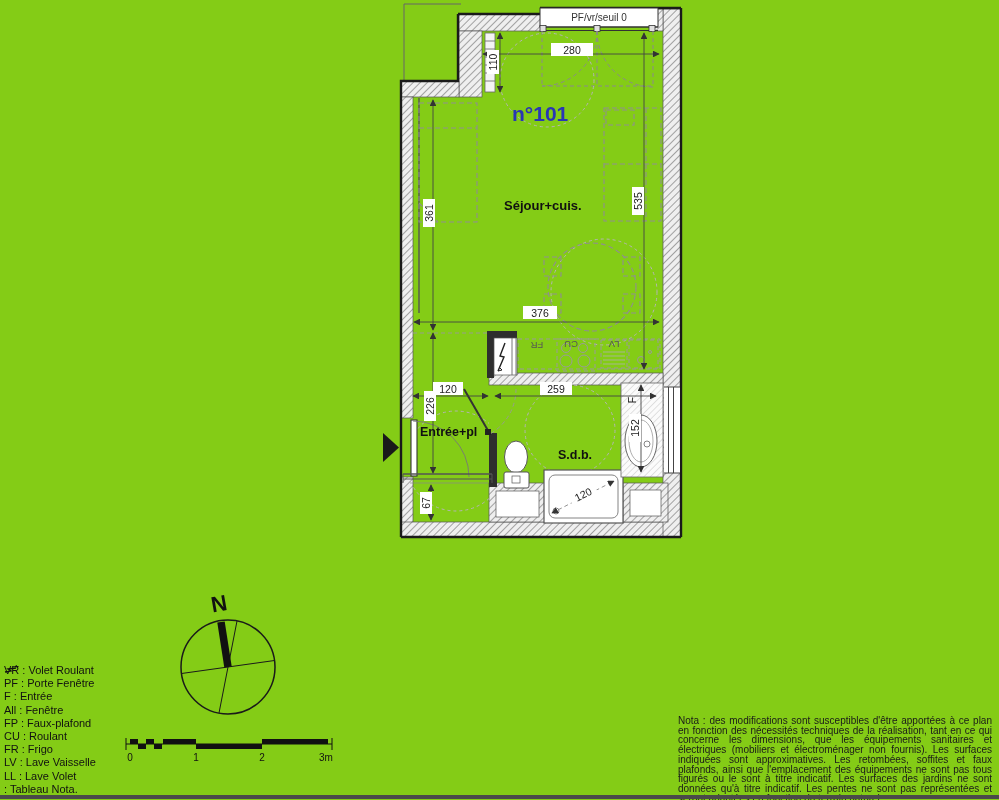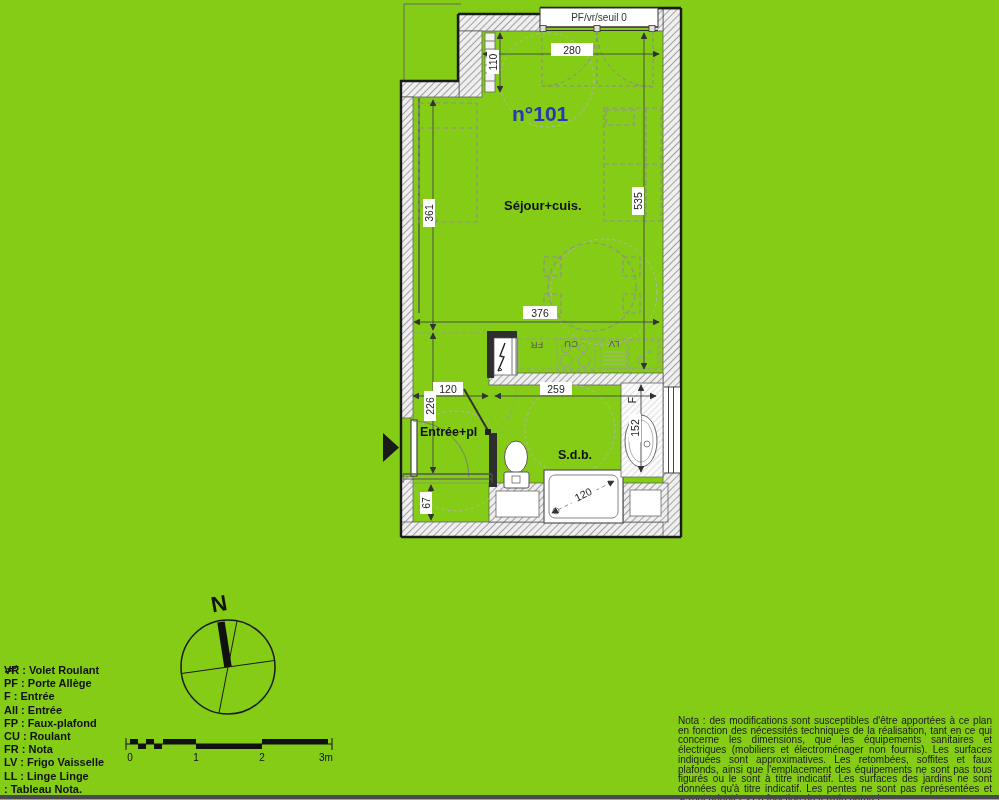--- a/index.html
+++ b/index.html
@@ -8,21 +8,21 @@
   svg{position:absolute;left:0;top:0;}
   svg text{font-family:"Liberation Sans",sans-serif;fill:#222;}
   .dim{font-size:10.5px;fill:#222;}
   .roomlabel{font-size:13px;font-weight:bold;fill:#111;}
   .smalllabel{font-size:12.5px;font-weight:bold;fill:#111;}
   .unitnum{font-size:21px;font-weight:bold;fill:#2936b5;}
   .toplabel{font-size:10px;fill:#333;}
   .applabel{font-size:9.5px;fill:#555;}
   .scalelabel{font-size:10px;fill:#111;}
   .north{font-size:22px;font-weight:bold;fill:#111;}
-  #legend{position:absolute;left:4px;top:664px;width:200px;font-size:11px;font-weight:bold;
+  #legend{position:absolute;left:4px;top:664px;width:200px;font-size:11px;font-weight:normal;
           color:#111;line-height:13.2px;}
   #legend .row{white-space:nowrap;}
   #legend .elec-icon{display:inline-block;vertical-align:middle;margin-right:2px;}
   #nota{position:absolute;left:678px;top:716px;width:314px;font-size:10px;line-height:9.7px;
         color:#1a1a1a;text-align:justify;}
   #bottombar{position:absolute;left:0;top:795px;width:999px;height:4px;background:#4a4a4a;}
 </style>
 </head>
 <body>
 
@@ -291,28 +291,28 @@
     </g>
     <text class="scalelabel" x="130" y="761" text-anchor="middle">0</text>
     <text class="scalelabel" x="196" y="761" text-anchor="middle">1</text>
     <text class="scalelabel" x="262" y="761" text-anchor="middle">2</text>
     <text class="scalelabel" x="326" y="761" text-anchor="middle">3m</text>
   </g>
 </svg>
 
 <div id="legend">
   <div class="row">VR : Volet Roulant</div>
-  <div class="row">PF : Porte Allège</div>
+  <div class="row">PF : Porte Fenêtre</div>
   <div class="row">F : Entrée</div>
-  <div class="row">All : Entrée</div>
+  <div class="row">All : Fenêtre</div>
   <div class="row">FP : Faux-plafond</div>
   <div class="row">CU : Roulant</div>
-  <div class="row">FR : Nota</div>
-  <div class="row">LV : Frigo Vaisselle</div>
-  <div class="row">LL : Linge Linge</div>
+  <div class="row">FR : Frigo</div>
+  <div class="row">LV : Lave Vaisselle</div>
+  <div class="row">LL : Lave Volet</div>
   <div class="row">
     <svg class="elec-icon" width="20" height="10" viewBox="0 0 20 10">
       <path d="M1,8 L7,7 L4,5 L12,4" fill="none" stroke="#111" stroke-width="1.3"></path>
       <path d="M12,1 l1.5,3 M11,2.5 l3.5,0" stroke="#111" stroke-width="1"></path>
     </svg><span>: Tableau Nota.</span>
   </div>
 </div>
 
 <div id="nota">Nota : des modifications sont susceptibles d'être apportées à ce plan en fonction des nécessités techniques de la réalisation, tant en ce qui concerne les dimensions, que les équipements sanitaires et électriques (mobiliers et électroménager non fournis). Les surfaces indiquées sont approximatives. Les retombées, soffites et faux plafonds, ainsi que l'emplacement des équipements ne sont pas tous figurés ou le sont à titre indicatif. Les surfaces des jardins ne sont données qu'à titre indicatif. Les pentes ne sont pas représentées et seront adaptées en fonction du terrain naturel.</div>
 

